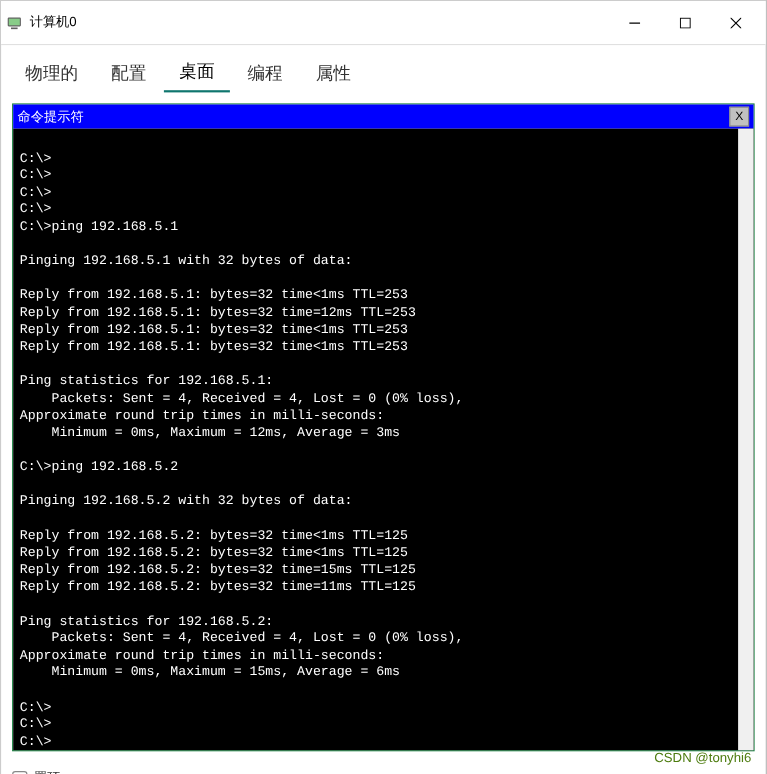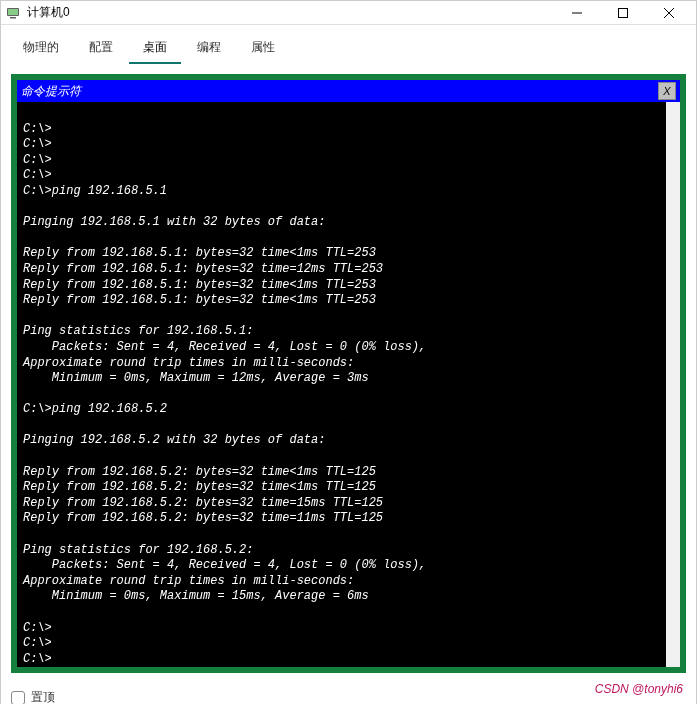--- a/index.html
+++ b/index.html
@@ -10,21 +10,21 @@
       height: 704px;
       overflow: hidden;
     }
     .window {
       width: 697px;
       border: 1px solid #ccc;
     }
     .titlebar {
       display: flex;
       align-items: center;
-      height: 24px;
+      height: 40px;
       padding: 0 4px;
       background: #fff;
       border-bottom: 1px solid #e0e0e0;
     }
     .titlebar-icon {
       width: 16px; height: 16px;
       margin-right: 6px;
       display: inline-block;
     }
     .titlebar-title {
@@ -42,37 +42,37 @@
       display: flex;
       align-items: center;
       justify-content: center;
       font-size: 14px;
       cursor: default;
     }
     .tabs {
       display: flex;
       padding: 8px 8px 0 8px;
       gap: 2px;
-      font-size: 12px;
+      font-size: 16px;
+      align-items: flex-end;
     }
     .tab {
       padding: 6px 14px;
       color: #333;
       cursor: default;
     }
     .tab.active {
       border-bottom: 2px solid #0f766e;
       color: #000;
     }
     .content-area {
       padding: 10px;
     }
     .terminal-frame {
-      border: 6px solid #15803d;
-      font-style: italic;
+      border: 1px solid #15803d;
     }
     .terminal-header {
       background: #0000ff;
       color: #fff;
       display: flex;
       align-items: center;
       justify-content: space-between;
       padding: 2px 4px;
       font-size: 12px;
     }
@@ -113,22 +113,21 @@
       border: 1px solid #888;
       border-radius: 3px;
       margin-right: 6px;
       display: inline-block;
     }
     .watermark {
       position: absolute;
       right: 14px;
       bottom: 8px;
       font-size: 12px;
-      color: #be185d;
-      font-style: italic;
+      color: #4d7c0f;
     }
   </style>
 </head>
 <body>
 
 <div class="window">
 
   <div class="titlebar">
     <span class="titlebar-icon">
       <svg viewBox="0 0 16 16" width="16" height="16">

